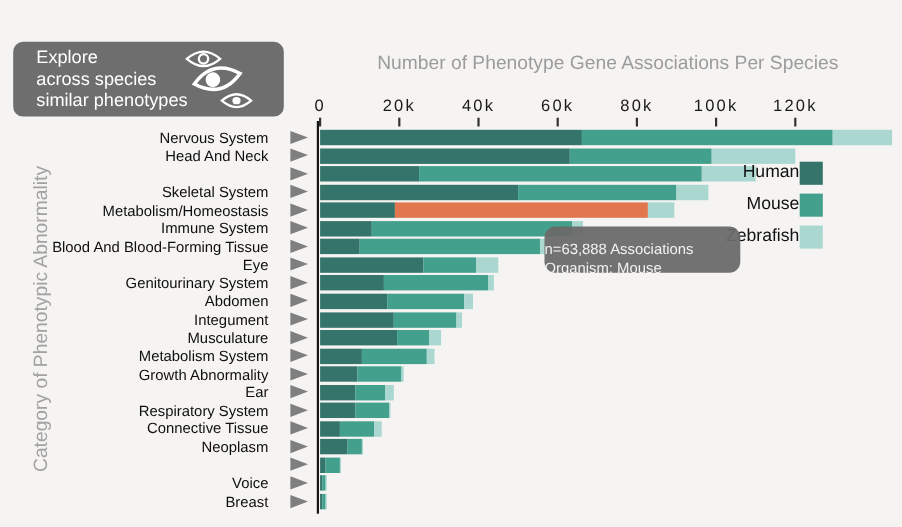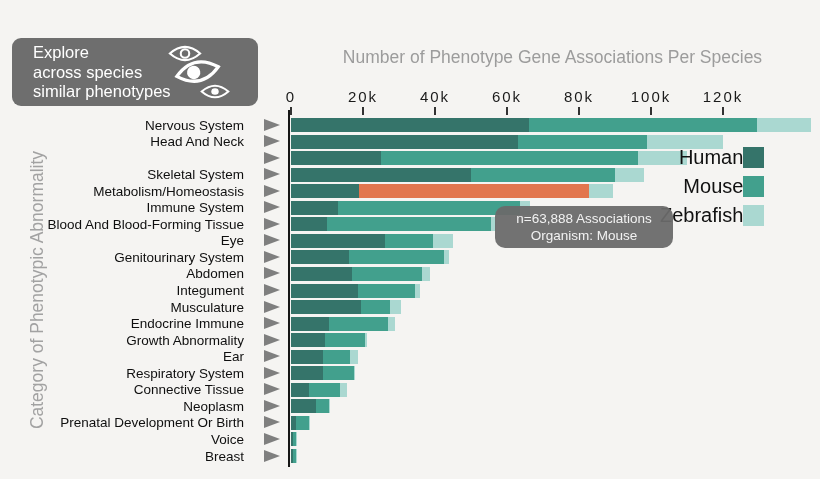--- a/index.html
+++ b/index.html
@@ -52,28 +52,28 @@
     border-top:6.5px solid transparent;border-bottom:6.5px solid transparent;
     border-left:16px solid #7f7f7f;cursor:pointer;
   }
   .seg{position:absolute;top:0.5px;height:14px;}
   
   .legend{position:absolute;left:660px;top:146px;z-index:4;}
   .legend-item{
     display:flex;align-items:center;justify-content:flex-end;
     height:22px;margin-bottom:7px;
   }
-  .legend-label{font-size:20px;color:#111;white-space:nowrap;}
+  .legend-label{font-size:16px;color:#111;white-space:nowrap;}
   .legend-swatch{width:21px;height:21px;display:inline-block;}
   
   .tooltip{
     position:absolute;left:495px;top:206px;width:178px;height:42px;
     background:rgba(106,106,106,0.95);border-radius:10px;z-index:5;
-    color:#f2f2f2;font-size:13.5px;line-height:17px;text-align:center;
-    padding-top:4px;box-sizing:border-box;
+    color:#f2f2f2;font-size:13.5px;line-height:17px;
+    padding-top:12px;box-sizing:border-box;
   }
 </style>
 </head>
 <body>
 
 <div class="explore-box">
   <div class="explore-text">
     <span>Explore</span>
     <span>across species</span>
     <span>similar phenotypes</span>
@@ -196,21 +196,21 @@
       <div class="seg" style="left: 415.2px; width: 4.32px; background: rgb(170, 216, 209);"></div>
     </div>
     <div class="row" style="top: 299.55px;">
       <div class="row-label">Musculature</div>
       <div class="row-arrow"></div>
       <div class="seg" style="left: 291px; width: 70.2px; background: rgb(53, 116, 106);"></div>
       <div class="seg" style="left: 361.2px; width: 28.8px; background: rgb(66, 160, 141);"></div>
       <div class="seg" style="left: 390px; width: 10.8px; background: rgb(170, 216, 209);"></div>
     </div>
     <div class="row" style="top: 316.1px;">
-      <div class="row-label">Endocrine Immune</div>
+      <div class="row-label">Metabolism System</div>
       <div class="row-arrow"></div>
       <div class="seg" style="left: 291px; width: 37.8px; background: rgb(53, 116, 106);"></div>
       <div class="seg" style="left: 328.8px; width: 59.4px; background: rgb(66, 160, 141);"></div>
       <div class="seg" style="left: 388.2px; width: 6.48px; background: rgb(170, 216, 209);"></div>
     </div>
     <div class="row" style="top: 332.65px;">
       <div class="row-label">Growth Abnormality</div>
       <div class="row-arrow"></div>
       <div class="seg" style="left: 291px; width: 34.2px; background: rgb(53, 116, 106);"></div>
       <div class="seg" style="left: 325.2px; width: 39.6px; background: rgb(66, 160, 141);"></div>
@@ -238,21 +238,20 @@
       <div class="seg" style="left: 339.6px; width: 7.2px; background: rgb(170, 216, 209);"></div>
     </div>
     <div class="row" style="top: 398.85px;">
       <div class="row-label">Neoplasm</div>
       <div class="row-arrow"></div>
       <div class="seg" style="left: 291px; width: 25.2px; background: rgb(53, 116, 106);"></div>
       <div class="seg" style="left: 316.2px; width: 12.6px; background: rgb(66, 160, 141);"></div>
       <div class="seg" style="left: 328.8px; width: 0.72px; background: rgb(170, 216, 209);"></div>
     </div>
     <div class="row" style="top: 415.4px;">
-      <div class="row-label">Prenatal Development Or Birth</div>
       <div class="row-arrow"></div>
       <div class="seg" style="left: 291px; width: 5.4px; background: rgb(53, 116, 106);"></div>
       <div class="seg" style="left: 296.4px; width: 12.6px; background: rgb(66, 160, 141);"></div>
       <div class="seg" style="left: 309px; width: 0.72px; background: rgb(170, 216, 209);"></div>
     </div>
     <div class="row" style="top: 431.95px;">
       <div class="row-label">Voice</div>
       <div class="row-arrow"></div>
       <div class="seg" style="left: 291px; width: 1.8px; background: rgb(53, 116, 106);"></div>
       <div class="seg" style="left: 292.8px; width: 2.88px; background: rgb(66, 160, 141);"></div>

